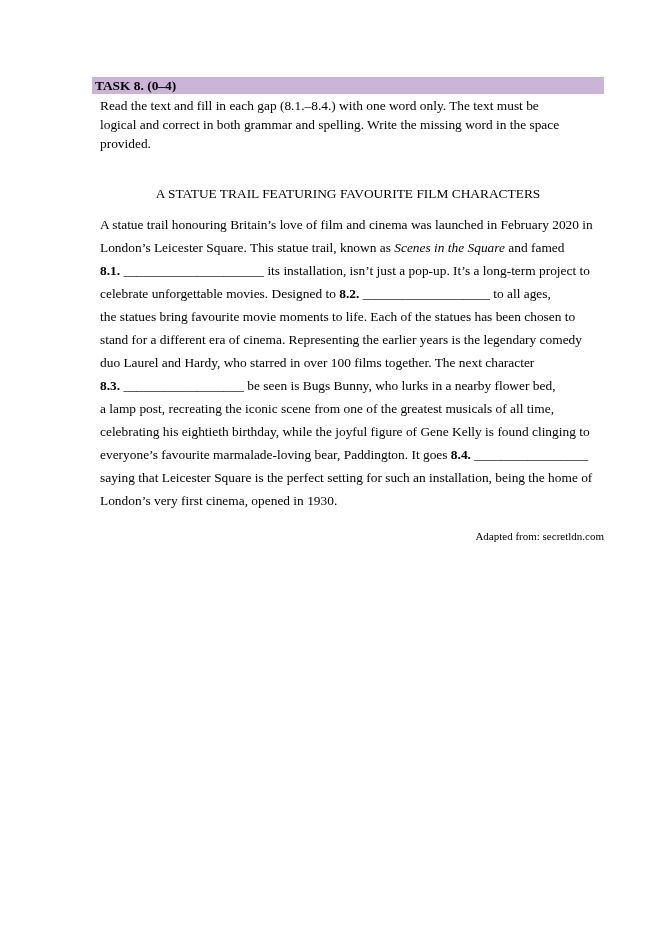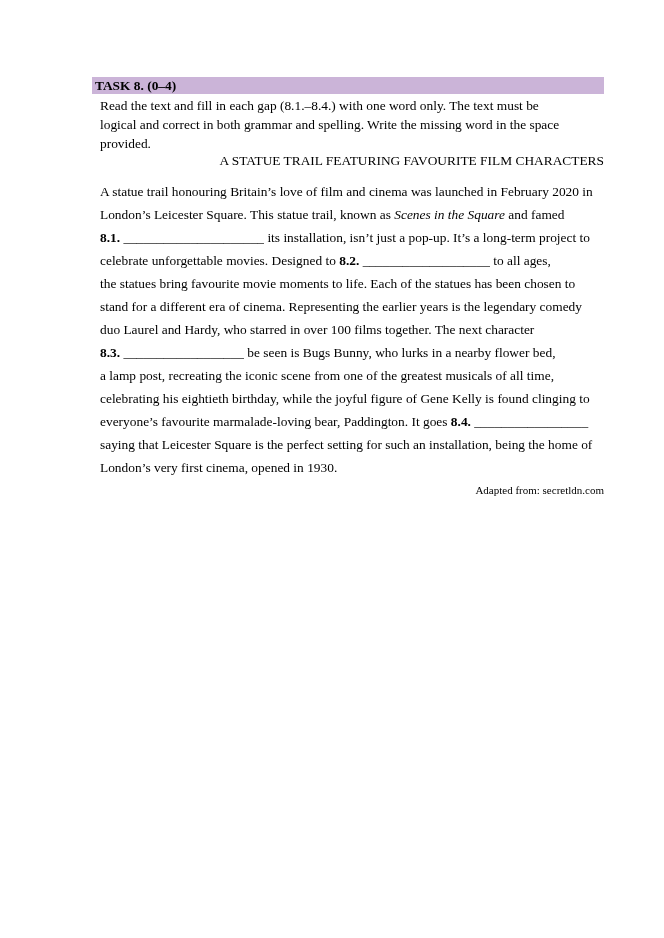--- a/index.html
+++ b/index.html
@@ -19,37 +19,38 @@
     font-size:13.4px;
     font-weight:bold;
   }
   .instructions{
     margin-top:2px;
     font-size:13.4px;
     font-weight:bold;
     line-height:19px;
   }
   .article-title{
-    text-align:right;
+    margin-top:33px;
+    text-align:center;
     font-size:13.4px;
     line-height:15px;
     font-weight:normal;
   }
   .body-text{
     margin-top:12px;
     font-size:13.4px;
     line-height:23px;
   }
   .line{white-space:pre;margin-left:8px;}
   .seg-n{font-weight:normal;font-style:normal;}
   .seg-b{font-weight:bold;}
   .seg-i{font-style:italic;}
   .seg-g{font-weight:normal;letter-spacing:0;text-align:center;}
   .source{
-    margin-top:5px;
+    margin-top:18px;
     text-align:right;
     font-size:11px;
     line-height:13px;
   }
   .footer-code{
     position:absolute;left:92px;top:886px;
     font-size:14px;
   }
   .footer-page{
     position:absolute;left:0;top:880px;width:100%;

